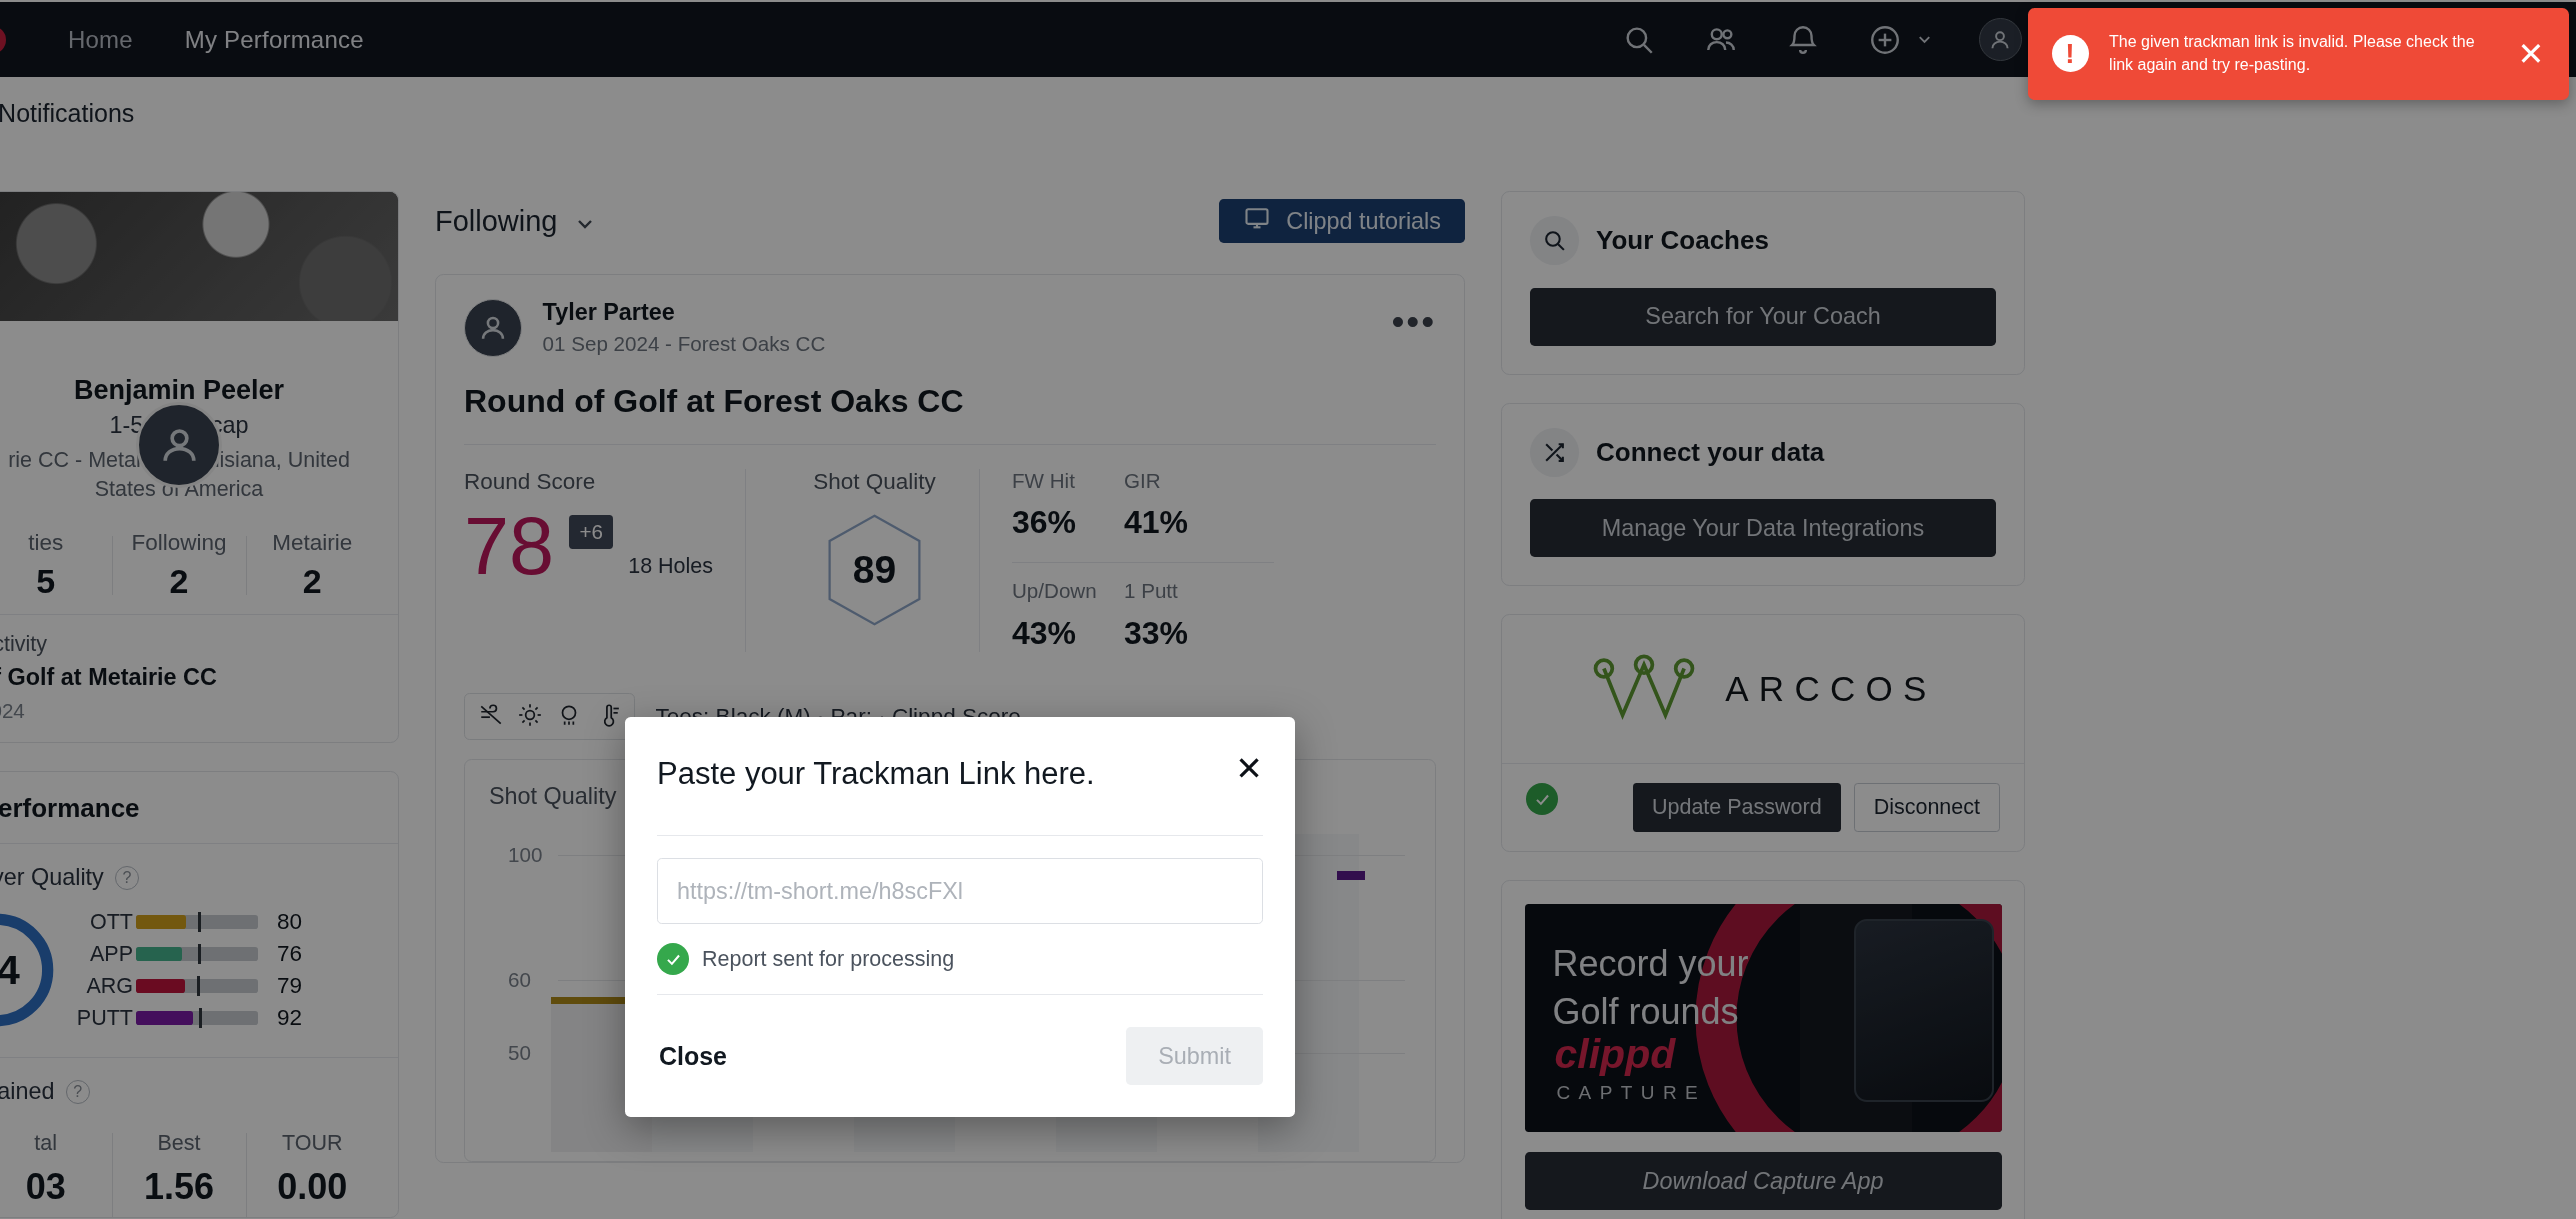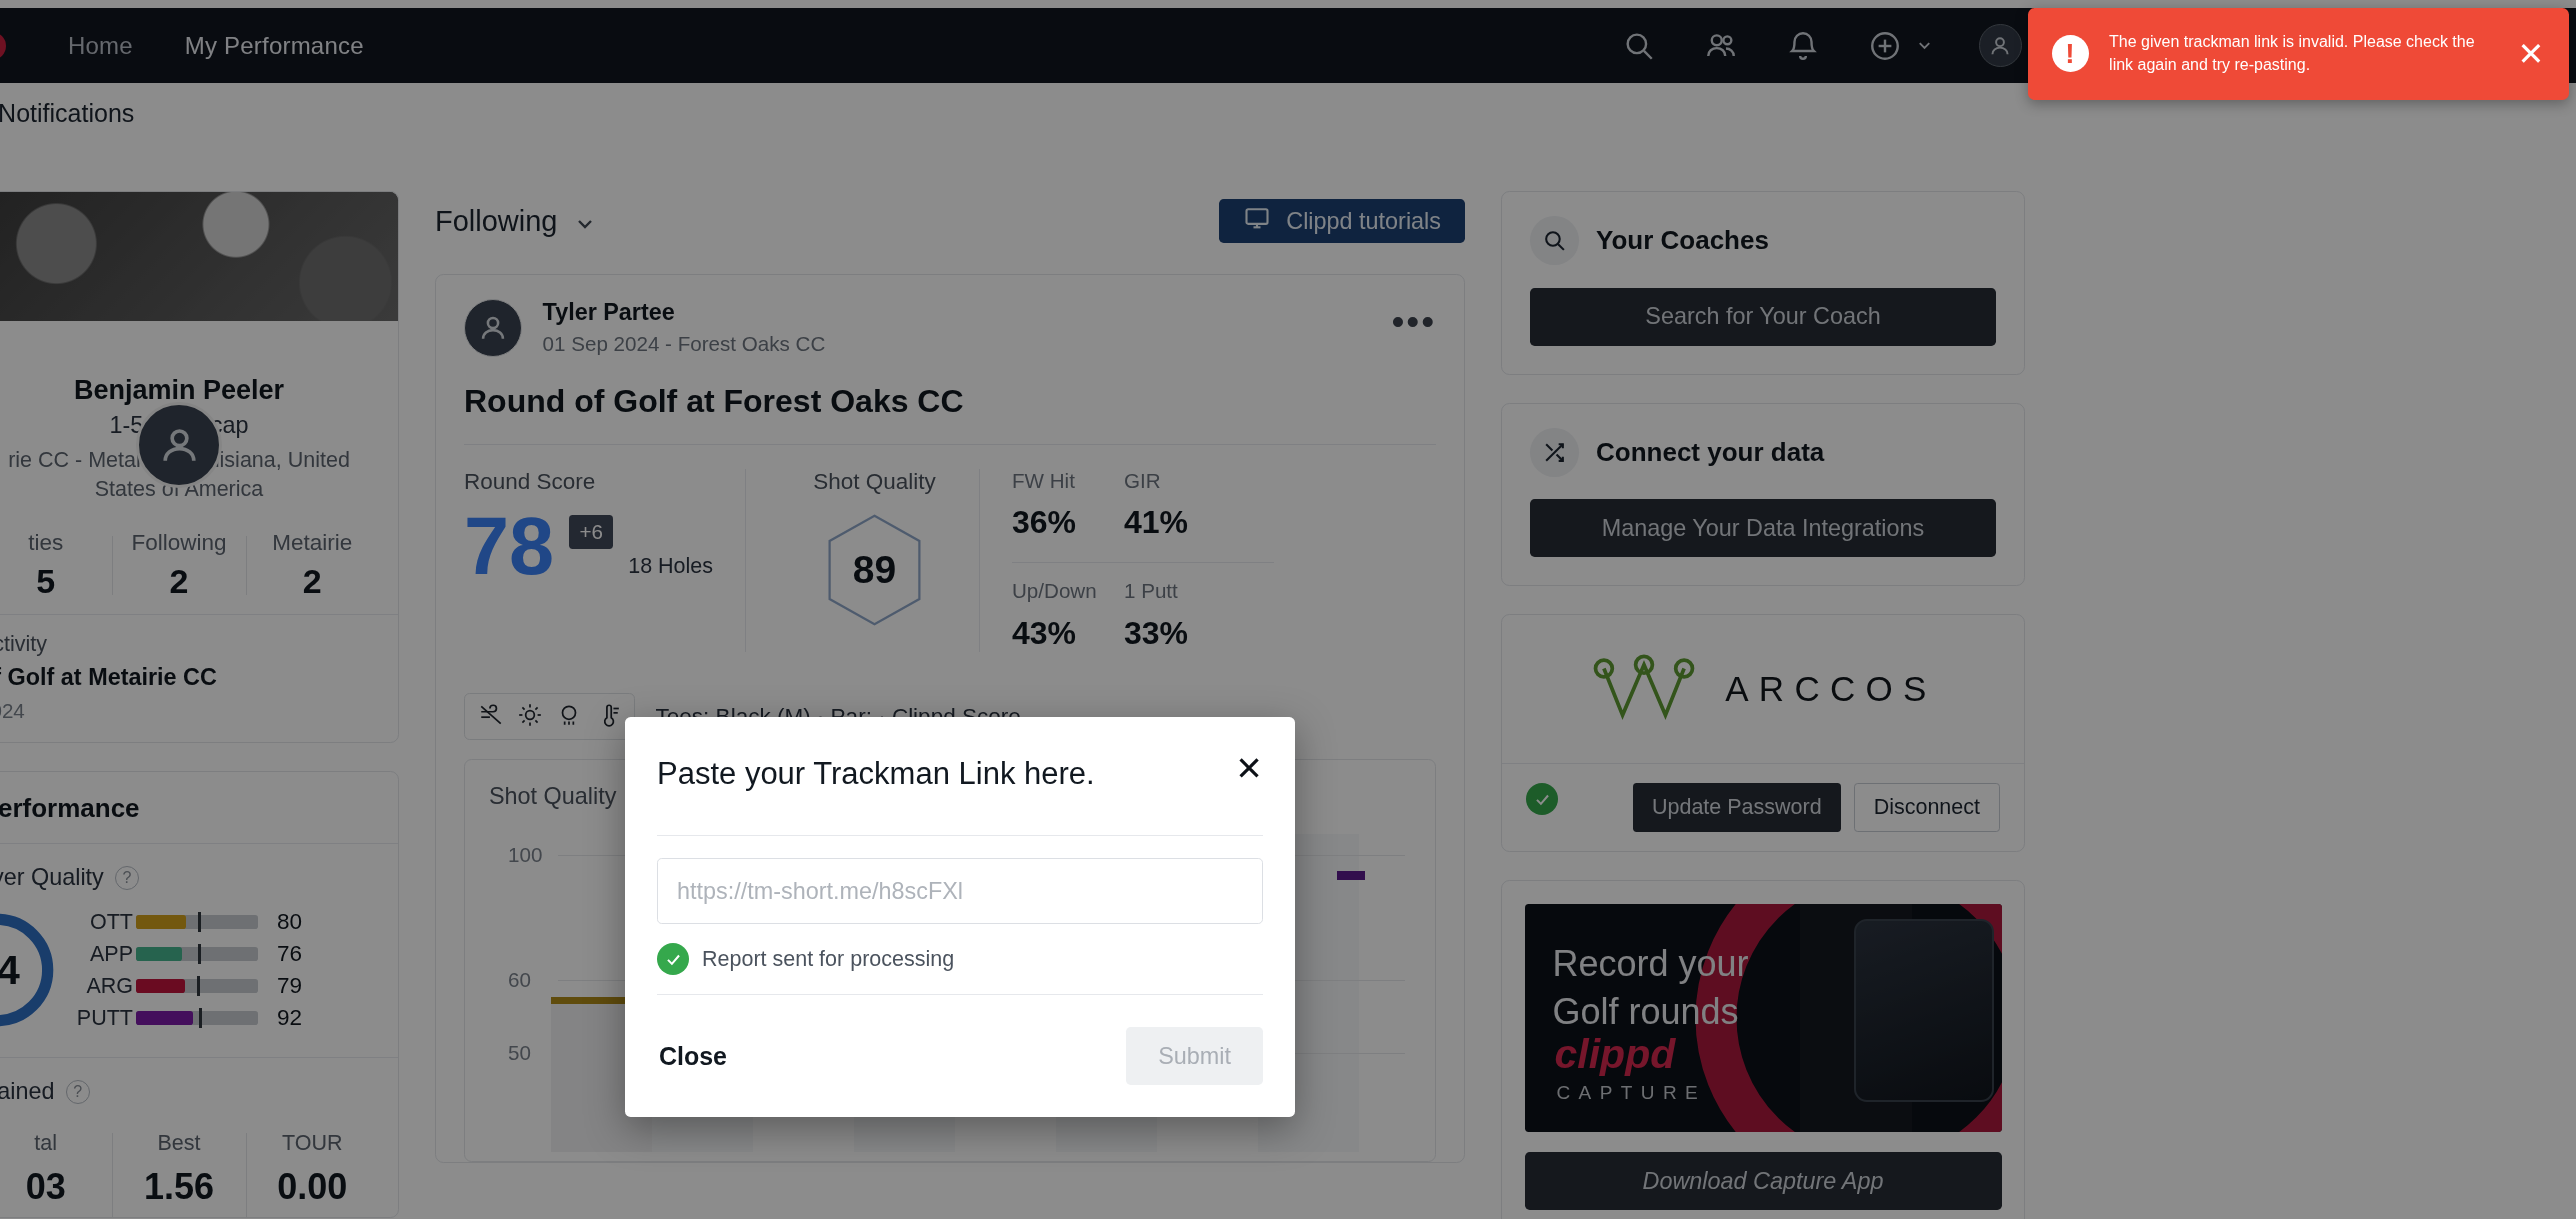--- a/index.html
+++ b/index.html
@@ -6,21 +6,21 @@
   html, body {
     width: 2576px; height: 1220px;
     font-family: "Liberation Sans", sans-serif;
     background: #ffffff;
     overflow: hidden;
   }
   #root { position: relative; width: 2576px; height: 1220px; }
 
   
   .topnav {
-    position: absolute; top: 8px; left: 0; width: 2576px; height: 75px;
+    position: absolute; top: 2px; left: 0; width: 2576px; height: 75px;
     background: #11161f; display: flex; align-items: center;
     z-index: 40;
   }
   .brand-mark {
     width: 32px; height: 39px; margin-left: -13px; flex: 0 0 auto;
     position: relative;
   }
   .brand-mark::after {
     content: ""; position: absolute; left: -9.4px; top: 5.6px;
     width: 28px; height: 28px; border-radius: 50%;
@@ -146,21 +146,21 @@
   .post-name { font-size: 23.4px; color: #111820; font-weight: 600; }
   .post-meta { font-size: 20.6px; color: #6e7680; margin-top: 5.6px; }
   .post-dots { margin-left: auto; font-size: 37px; color: #3c434d; letter-spacing: 1.9px; cursor: pointer; line-height: .5; padding-bottom: 11.2px; }
   .post-title { font-size: 32px; font-weight: bold; color: #111820; padding: 17px 28px 24px; }
   .post-divider { height: 0.9px; background: #e8eaee; margin: 0 28px; }
 
   .stats-row { display: flex; align-items: stretch; padding: 24px 28px 28px; gap: 0; }
   .st-score { width: 281px; flex: 0 0 auto; }
   .st-label { font-size: 22.5px; color: #4b535e; }
   .st-score-line { display: flex; align-items: flex-end; gap: 15px; margin-top: 13px; }
-  .st-score-num { font-size: 81px; font-weight: bold; color: #3b82f6; line-height: .95; }
+  .st-score-num { font-size: 81px; font-weight: normal; color: #be185d; line-height: .95; }
   .st-badge { background: #41495a; color: #fff; font-size: 20.6px; border-radius: 3.7px; padding: 4.7px 10.3px; margin-bottom: 36px; }
   .st-holes { font-size: 21.5px; color: #2b3340; margin-bottom: 5.6px; }
   .st-sq { width: 234px; flex: 0 0 auto; text-align: center; border-left: 0.9px solid #e8eaee; padding-left: 24px; }
   .hexwrap { position: relative; width: 101px; height: 116px; margin: 17px auto 0; }
   .hexnum { position: absolute; inset: 0; display: flex; align-items: center; justify-content: center; font-size: 39px; font-weight: bold; color: #111820; }
   .st-grid { flex: 1 1 auto; padding-left: 32px; border-left: 0.9px solid #e8eaee; }
   .st-g-row { display: flex; }
   .st-g-cell { width: 112px; }
   .st-g-label { font-size: 20.6px; color: #6e7680; }
   .st-g-val { font-size: 32px; font-weight: bold; color: #111820; margin-top: 11.2px; }

